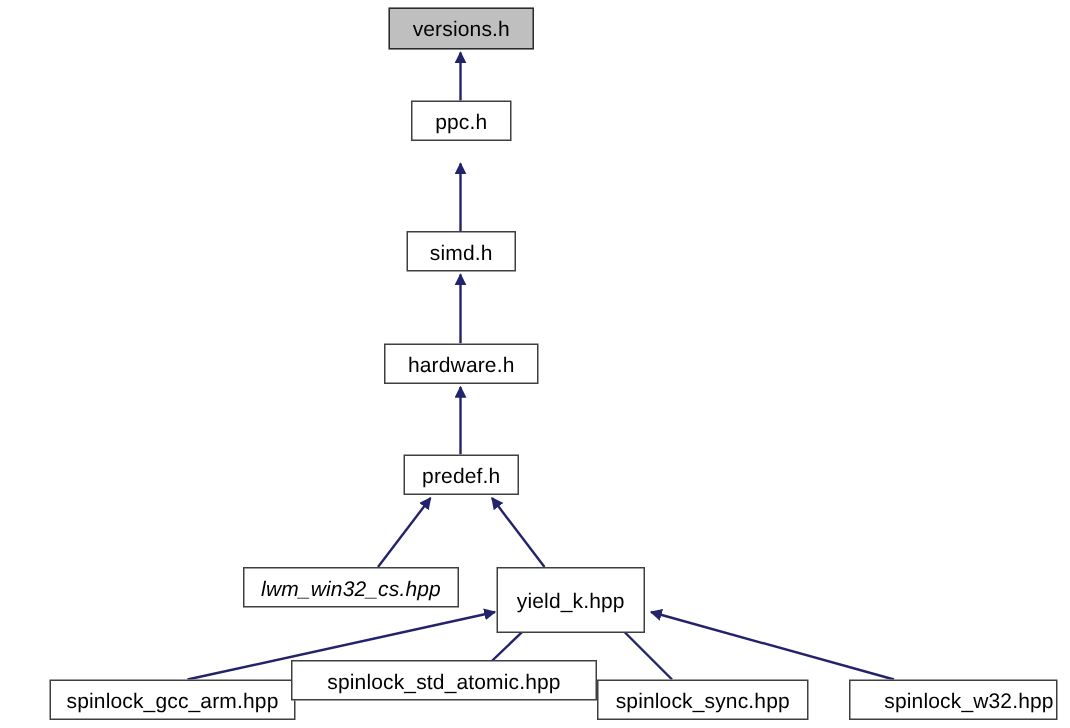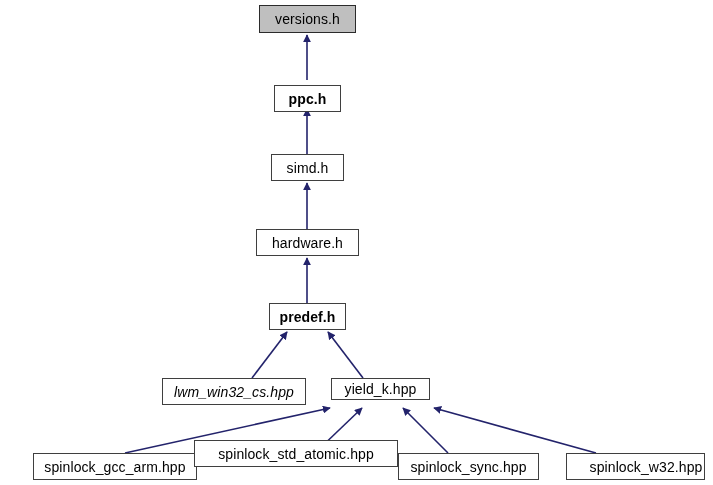--- a/index.html
+++ b/index.html
@@ -60,23 +60,23 @@
       <line x1="307" y1="229" x2="307" y2="183" stroke="#23236b" stroke-width="1.6" marker-end="url(#arrowhead)"></line>
       <line x1="307" y1="303" x2="307" y2="258" stroke="#23236b" stroke-width="1.6" marker-end="url(#arrowhead)"></line>
       <line x1="252" y1="378" x2="287" y2="332" stroke="#23236b" stroke-width="1.6" marker-end="url(#arrowhead)"></line>
       <line x1="363" y1="378" x2="328" y2="332" stroke="#23236b" stroke-width="1.6" marker-end="url(#arrowhead)"></line>
       <line x1="125" y1="453" x2="330" y2="408" stroke="#23236b" stroke-width="1.6" marker-end="url(#arrowhead)"></line>
       <line x1="315" y1="453" x2="362" y2="408" stroke="#23236b" stroke-width="1.6" marker-end="url(#arrowhead)"></line>
       <line x1="448" y1="453" x2="403" y2="408" stroke="#23236b" stroke-width="1.6" marker-end="url(#arrowhead)"></line>
       <line x1="596" y1="453" x2="434" y2="408" stroke="#23236b" stroke-width="1.6" marker-end="url(#arrowhead)"></line>
     </svg>
 <div class="node root" style="left: 259px; top: 5px; width: 97px; height: 28px;">versions.h</div>
-    <div class="node" style="left: 274px; top: 85px; width: 67px; height: 27px; font-weight: bold;">ppc.h</div>
+    <div class="node" style="left: 274px; top: 67px; width: 67px; height: 27px;">ppc.h</div>
     <div class="node" style="left: 256px; top: 229px; width: 103px; height: 27px;">hardware.h</div>
     <div class="node" style="left: 271px; top: 154px; width: 73px; height: 27px;">simd.h</div>
-    <div class="node" style="left: 269px; top: 303px; width: 77px; height: 27px; font-weight: bold;">predef.h</div>
+    <div class="node" style="left: 269px; top: 303px; width: 77px; height: 27px;">predef.h</div>
     <div class="node" style="left: 162px; top: 378px; width: 144px; height: 27px; font-style: italic;">lwm_win32_cs.hpp</div>
-    <div class="node" style="left: 331px; top: 378px; width: 99px; height: 22px;">yield_k.hpp</div>
+    <div class="node" style="left: 331px; top: 378px; width: 99px; height: 44px;">yield_k.hpp</div>
     <div class="node" style="left: 8px; top: 453px; width: 164px; height: 27px; margin-left: 25px;">spinlock_gcc_arm.hpp</div>
     <div class="node" style="left: 194px; top: 440px; width: 204px; height: 27px;">spinlock_std_atomic.hpp</div>
     <div class="node" style="left: 398px; top: 453px; width: 141px; height: 27px;">spinlock_sync.hpp</div>
     <div class="node" style="left: 566px; top: 453px; width: 139px; height: 27px; padding-left: 21px;">spinlock_w32.hpp</div>
   </div>
 
 </body></html>

